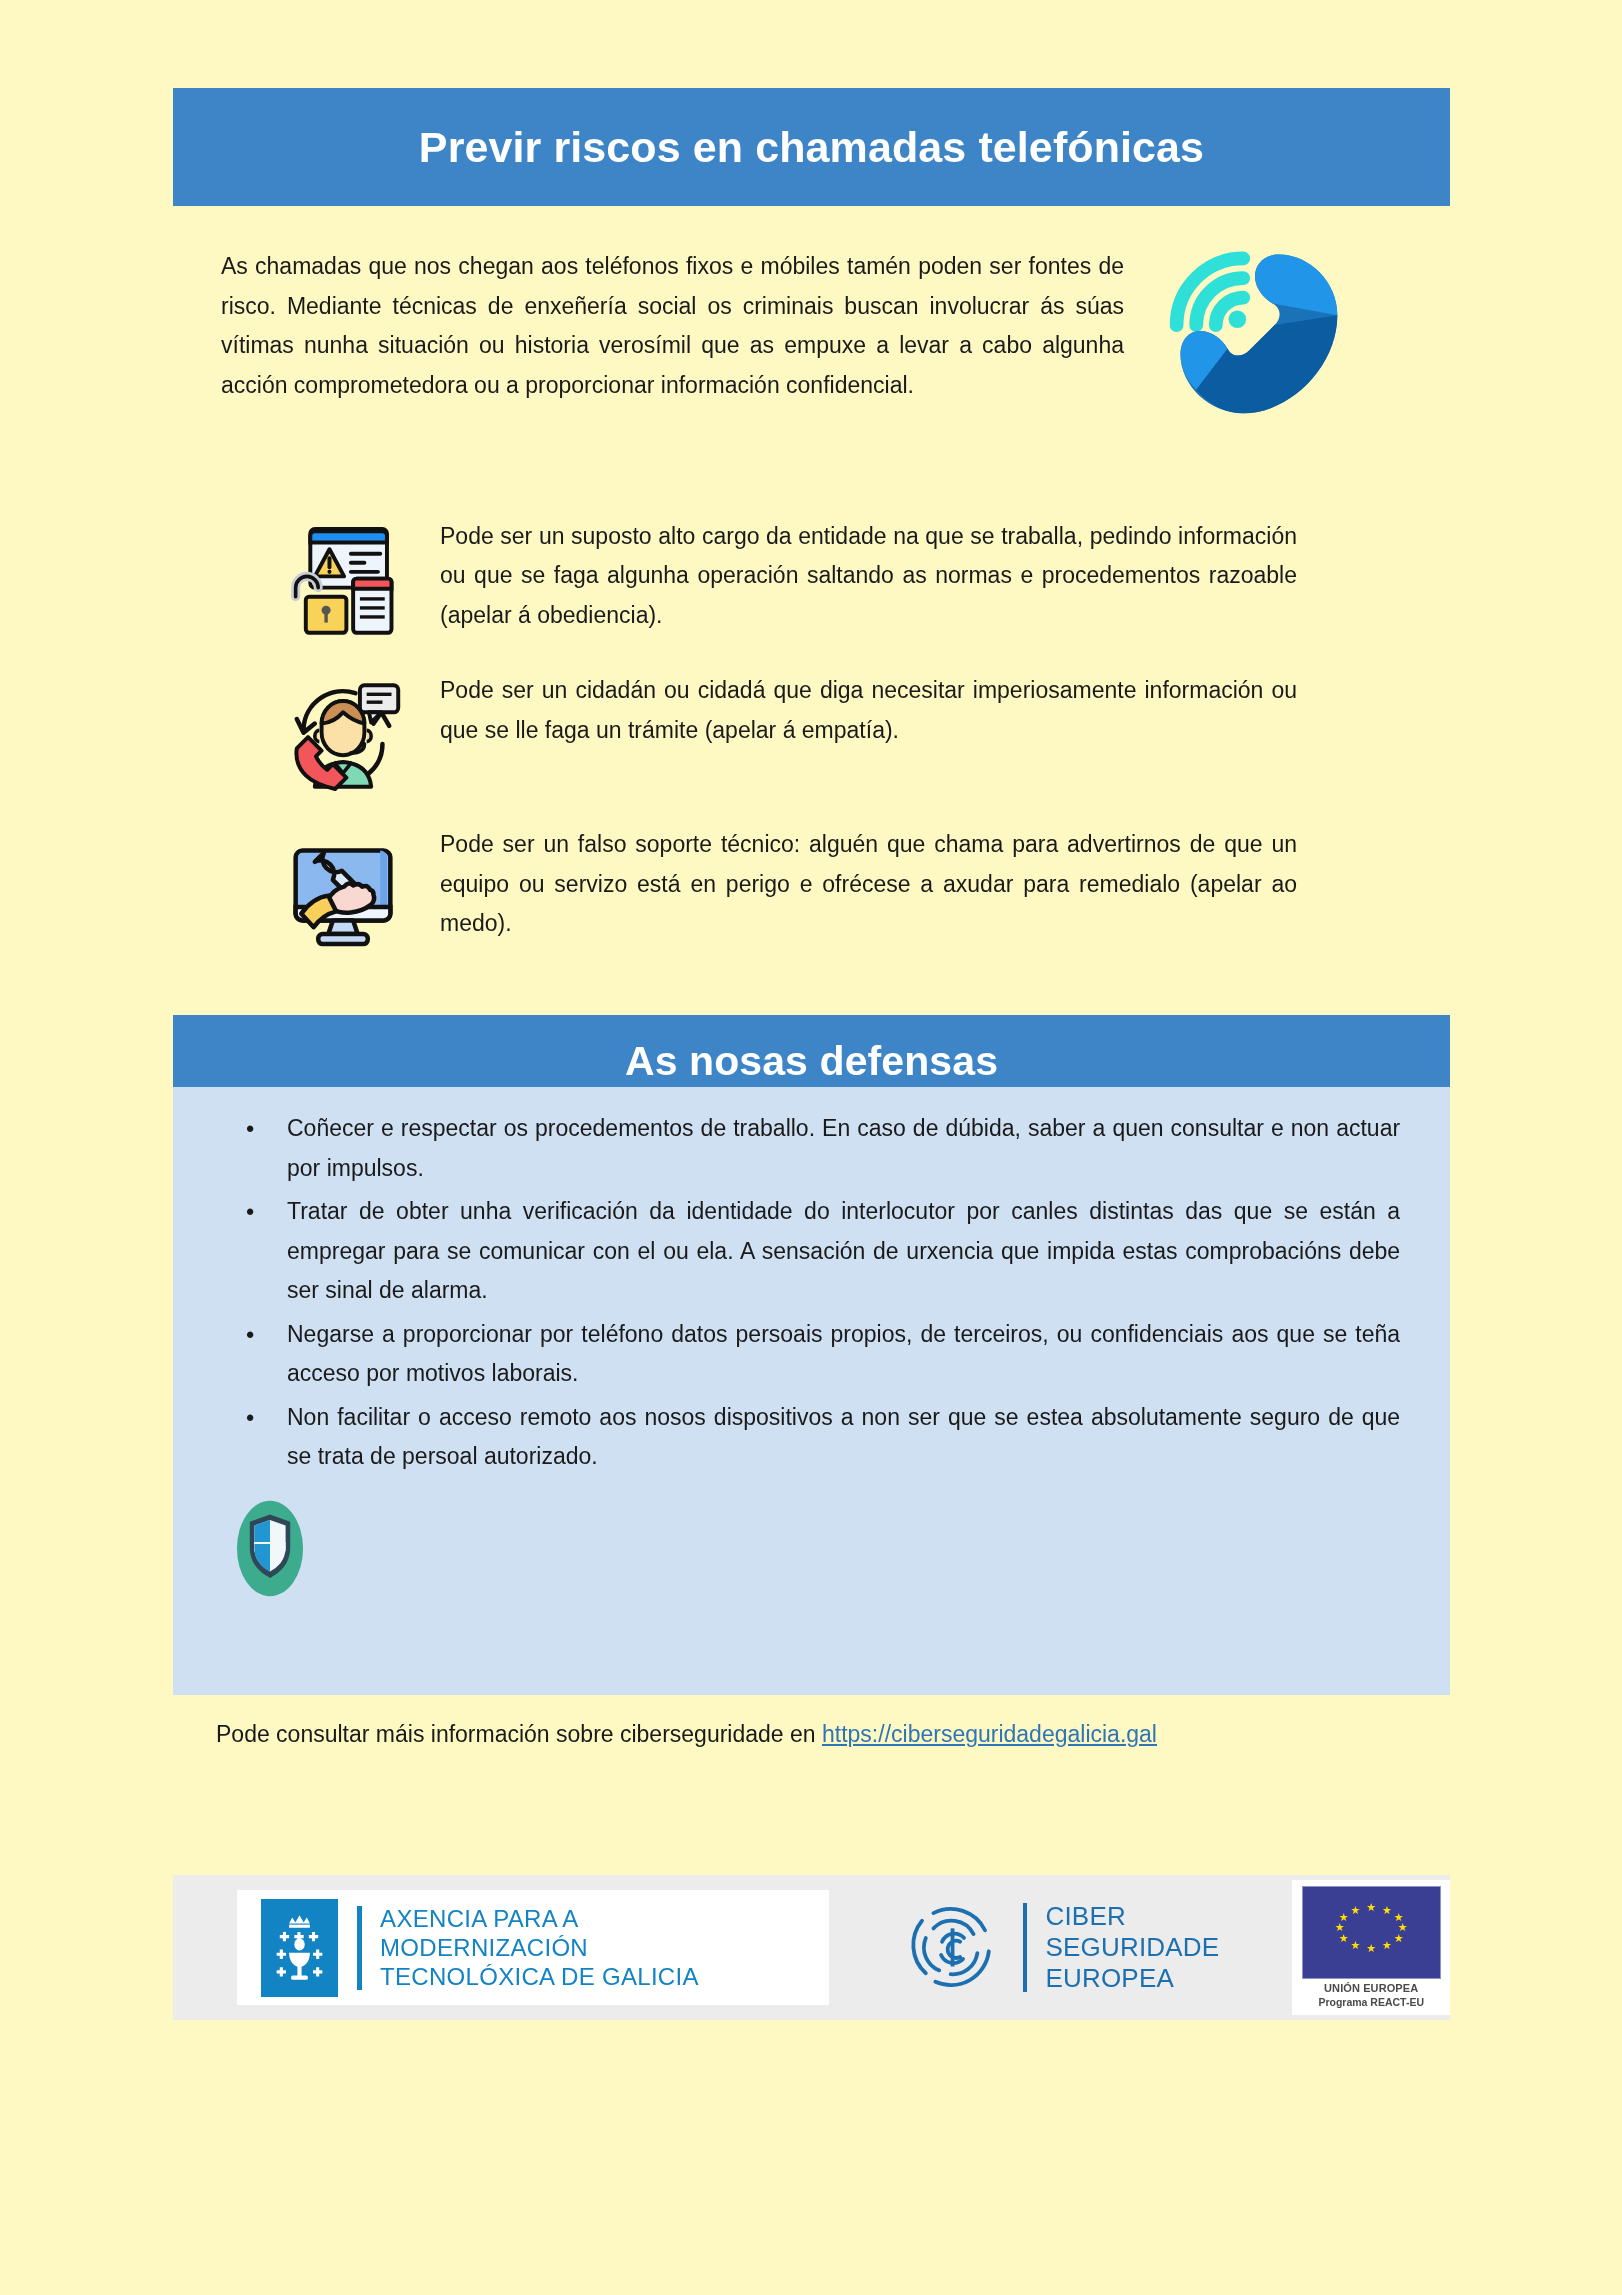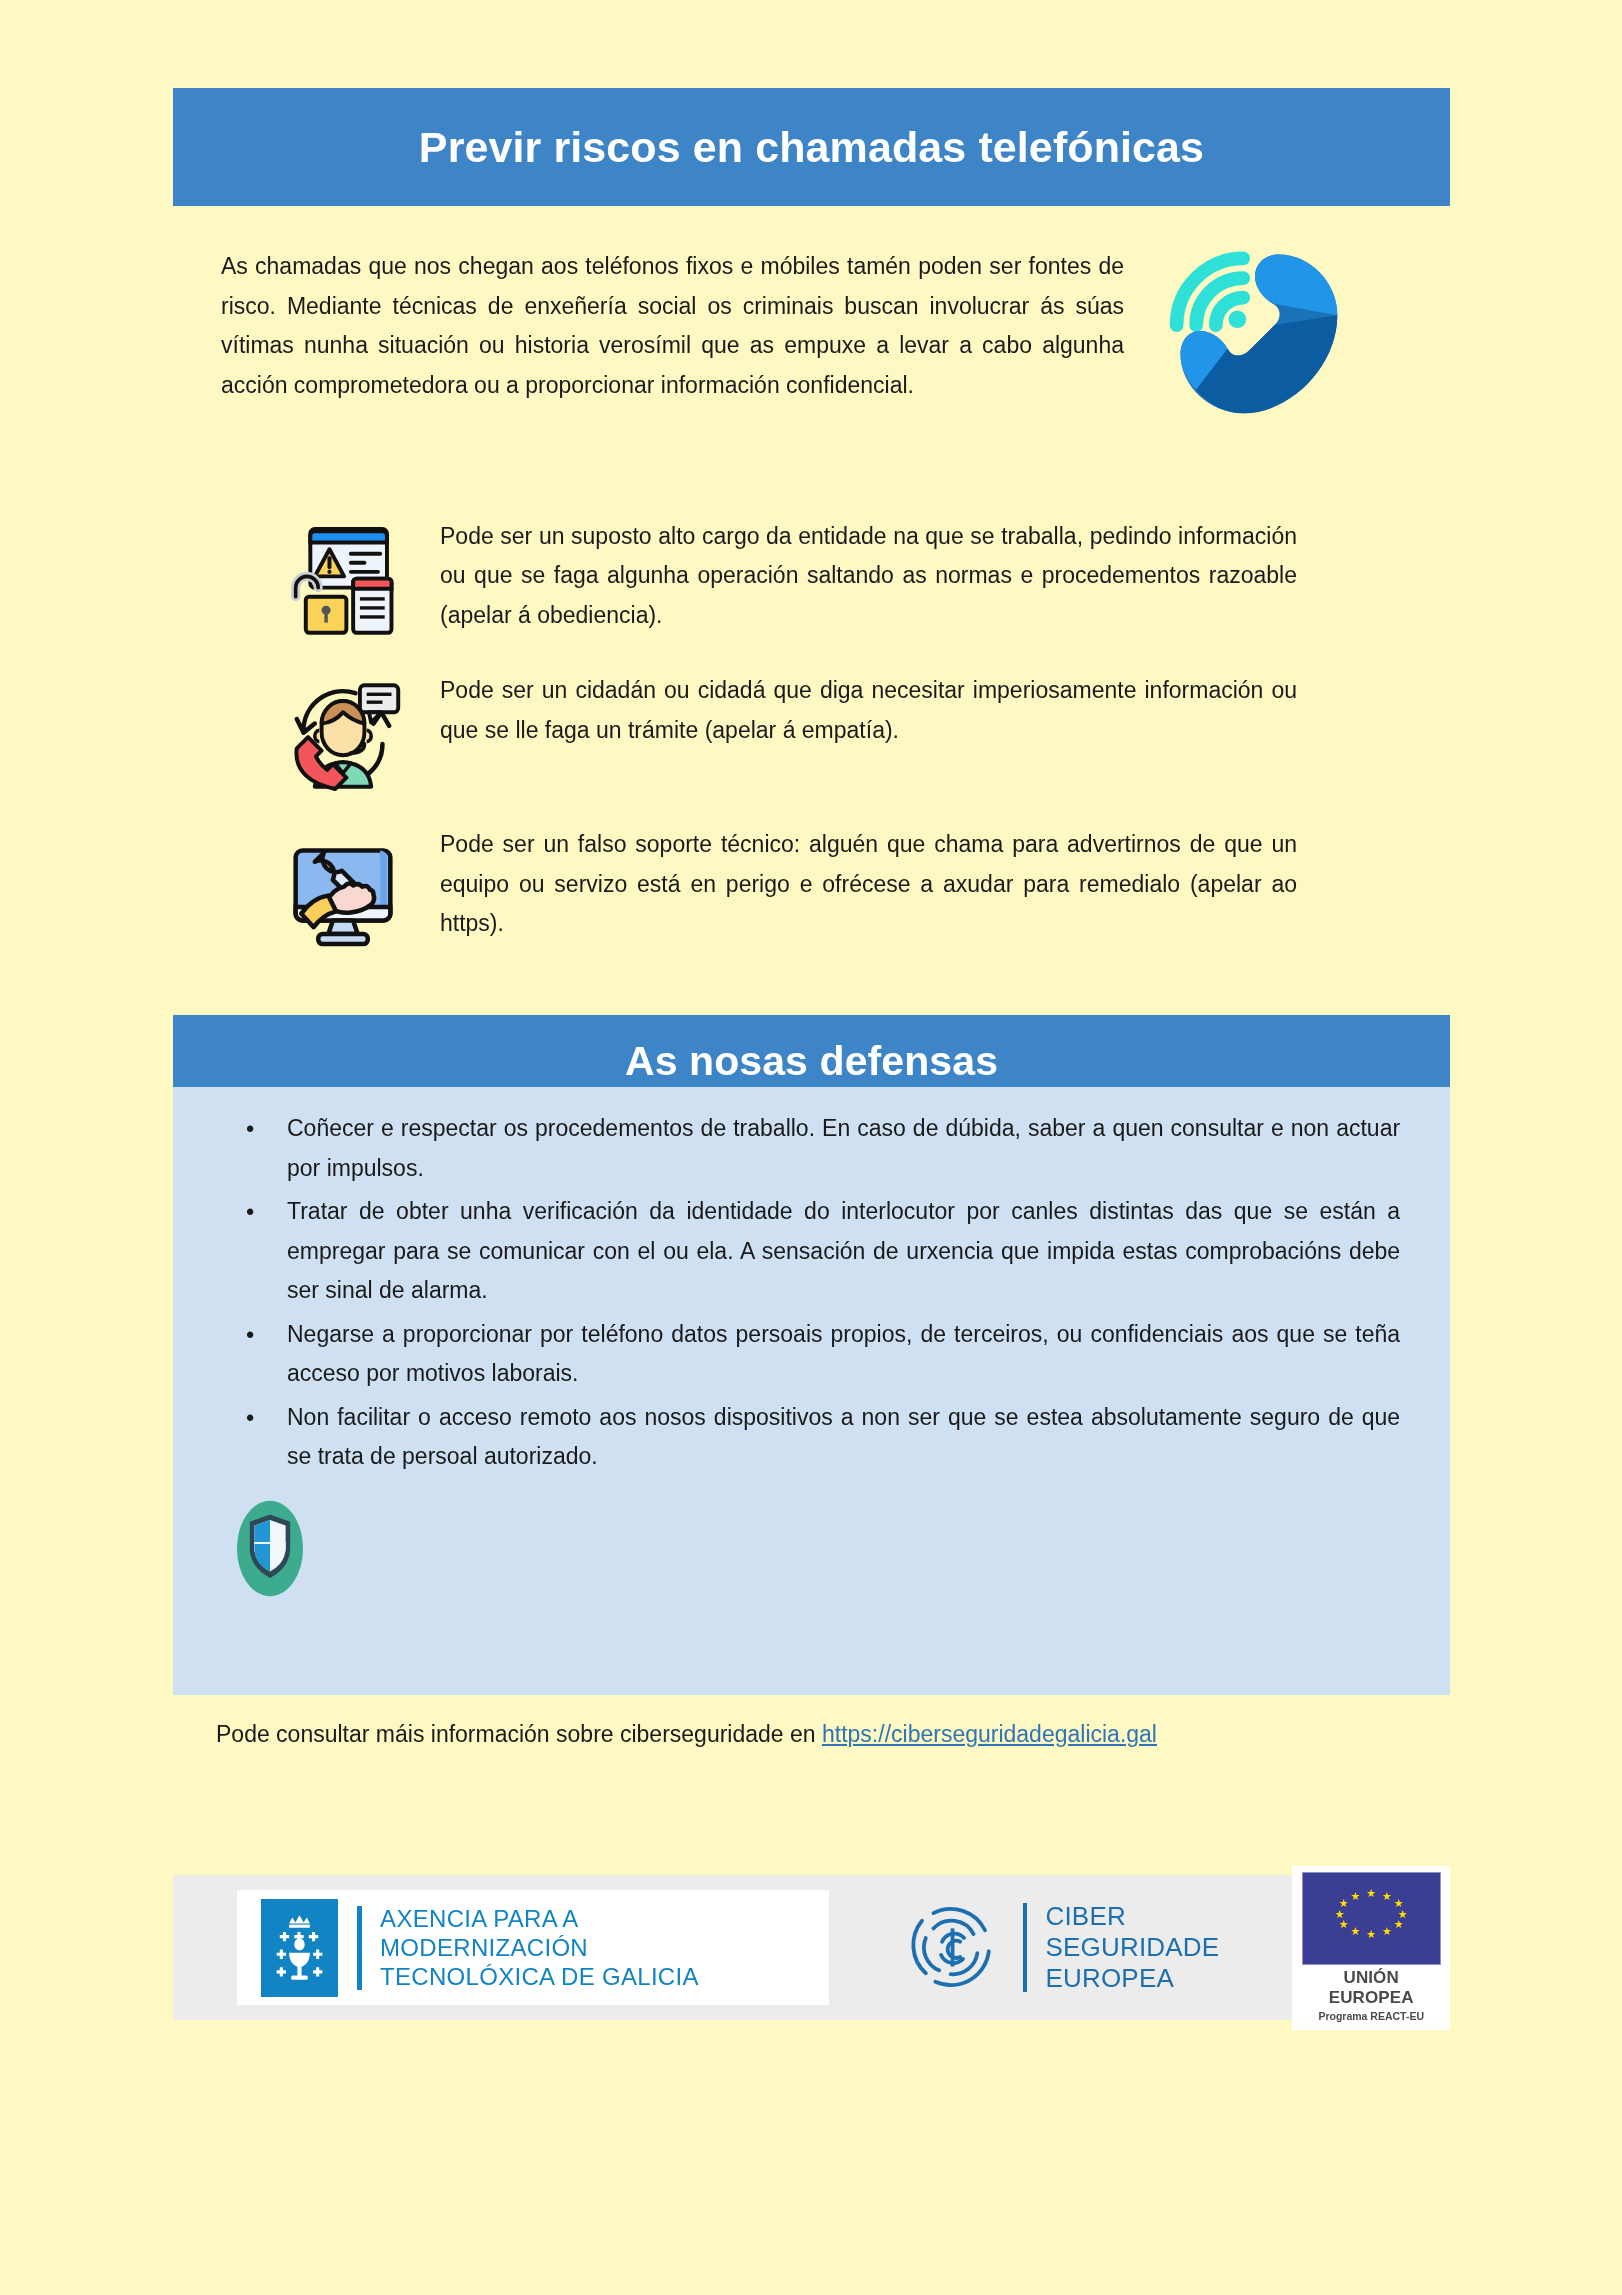--- a/index.html
+++ b/index.html
@@ -238,21 +238,21 @@
     margin: 0 auto;
   }
   .eu-star {
     position: absolute;
     color: #ffdd00;
     font-size: 11px;
     line-height: 1;
     transform: translate(-50%, -50%);
   }
   .eu-caption1 {
-    font-size: 17px;
+    font-size: 11px;
     font-weight: bold;
     color: #4a4a4a;
     margin-top: 3.3px;
     letter-spacing: 0.1px;
   }
   .eu-caption2 {
     font-size: 10.5px;
     font-weight: bold;
     color: #4a4a4a;
     margin-top: 1.3px;
@@ -364,21 +364,21 @@
           <rect x="33" y="94" width="44" height="9" rx="4" fill="#c3d9f5" stroke="#111" stroke-width="4"></rect>
 
           <path d="M36 22 a12 12 0 0 0 16 16 l14 14 l-8 8 l-14 -14 a12 12 0 0 0 -16 -16 z" fill="#dbe9fb" stroke="#111" stroke-width="4" stroke-linejoin="round" transform="translate(2,0)"></path>
 
           <path d="M40 66 q6 -12 16 -14 q4 -5 8 -1 q5 -3 8 1 q5 -2 7 3 q3 0 3 4 q2 5 -2 9 q-8 6 -18 7 q-10 1 -16 -3 z" fill="#fad8d2" stroke="#111" stroke-width="4" stroke-linejoin="round"></path>
 
           <path d="M18 76 q10 -14 24 -16 l7 14 q-12 3 -20 14 z" fill="#f7cf5a" stroke="#111" stroke-width="4" stroke-linejoin="round"></path>
         </svg>
       </div>
       <div class="item-text">
-        <p class="body-text">Pode ser un falso soporte técnico: alguén que chama para advertirnos de que un equipo ou servizo está en perigo e ofrécese a axudar para remedialo (apelar ao https).</p>
+        <p class="body-text">Pode ser un falso soporte técnico: alguén que chama para advertirnos de que un equipo ou servizo está en perigo e ofrécese a axudar para remedialo (apelar ao medo).</p>
       </div>
     </div>
 
   </div>
 
   <div class="banner" id="banner-defenses">
     <div class="banner-title">As nosas defensas</div>
   </div>
 
   <div class="defense-box">

